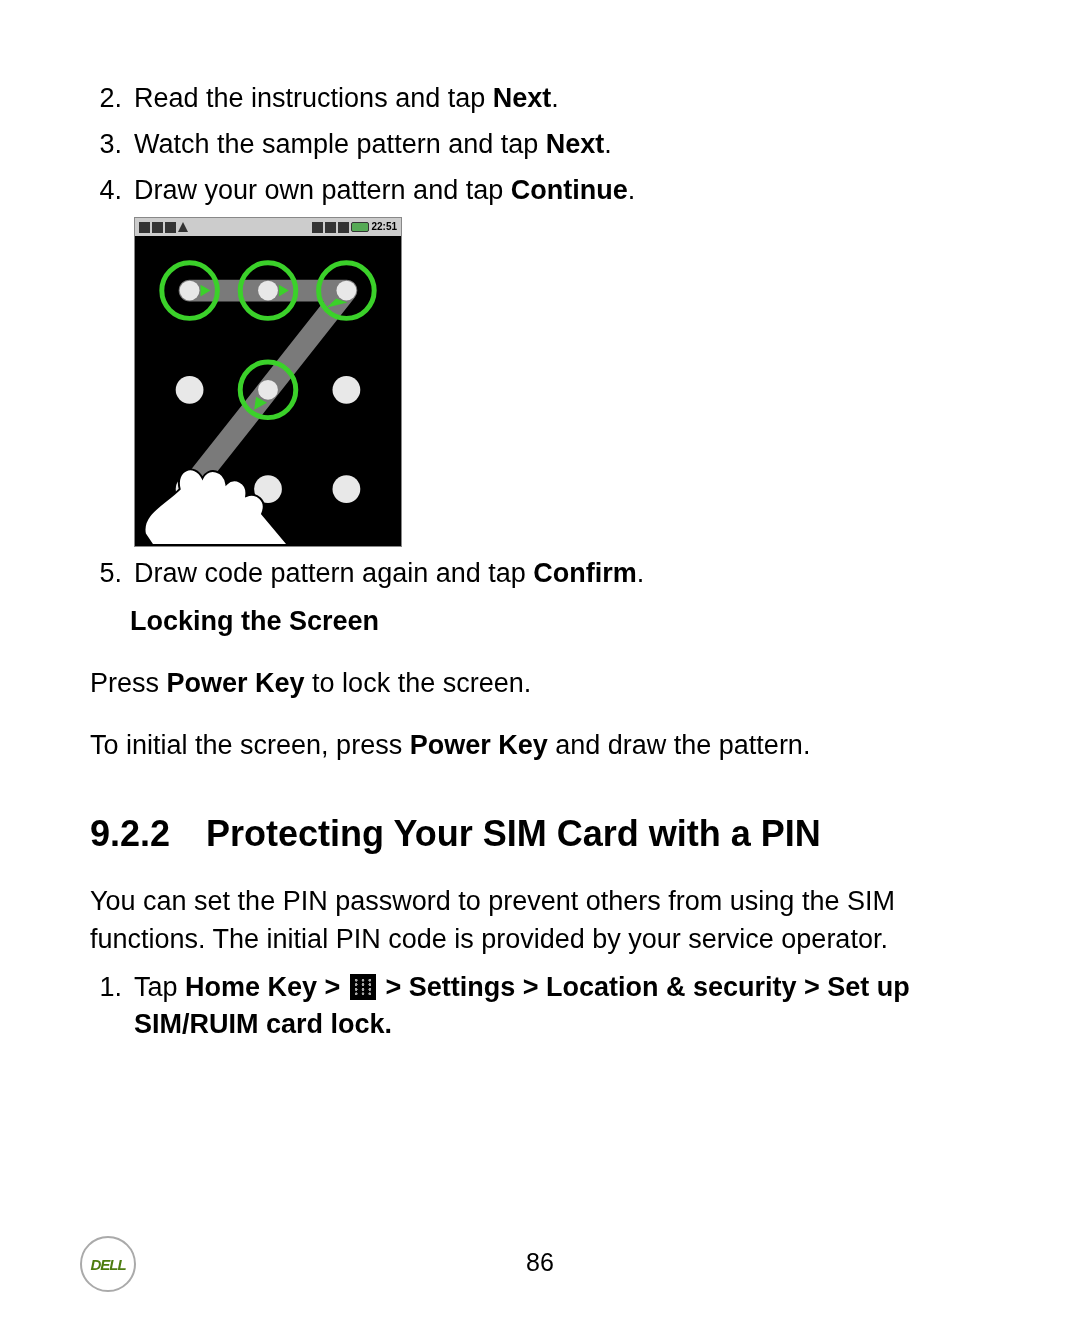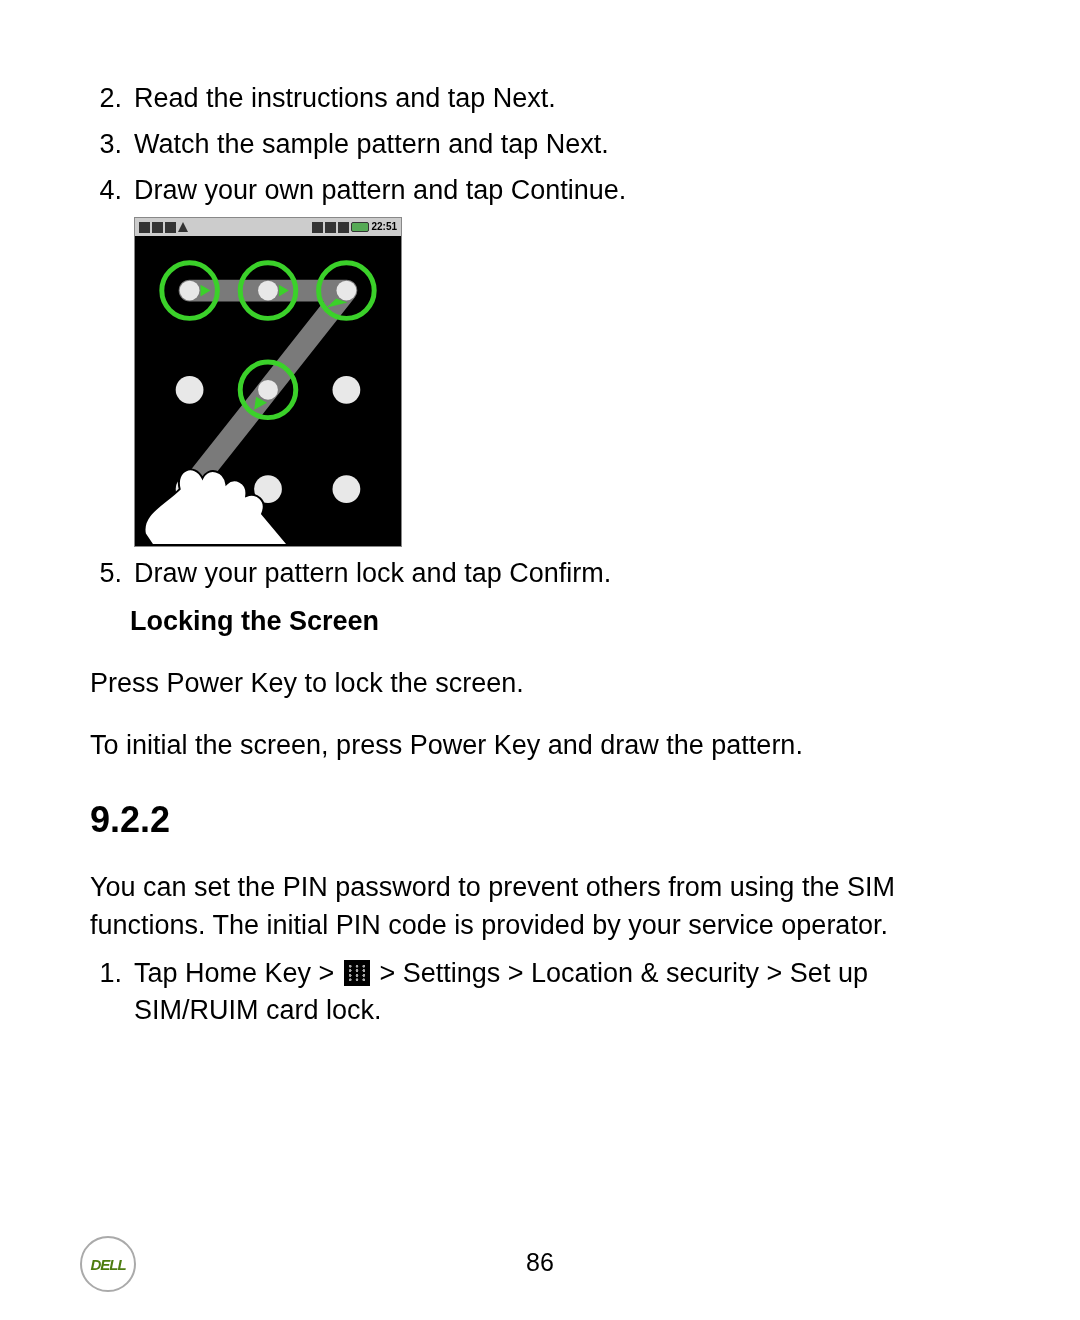--- a/index.html
+++ b/index.html
@@ -20,21 +20,21 @@
   }
   .ol-num {
     width: 44px;
     flex-shrink: 0;
     text-align: right;
     padding-right: 12px;
   }
   .ol-body {
     flex: 1;
   }
-  .bold { font-weight: 400; }
+  .bold { font-weight: 700; }
 
   
   .phone {
     width: 268px;
     margin: 8px 0 8px 44px;
     border: 1px solid #888;
     background: #000;
     font-size: 11px;
   }
   .phone .status {
@@ -96,21 +96,21 @@
   .subhead {
     font-weight: 700;
     margin-top: 10px;
     margin-bottom: 4px;
     margin-left: 40px;
   }
 
   h2.sec {
     font-size: 36px;
     font-weight: 700;
-    margin-top: 30px;
+    margin-top: 44px;
     margin-bottom: 10px;
     display:flex;
     gap: 36px;
   }
   .sec-num { }
   .sec-title { }
 
   .grid-icon {
     display:inline-block;
     width: 26px; height: 26px;
@@ -232,35 +232,36 @@
                C 122 258, 134 266, 128 280
                L 170 330 L 30 330 L 10 300
                C 6 280, 30 270, 45 255 Z" fill="#ffffff" stroke="#000" stroke-width="2"></path>
     </svg>
   </div>
 </div>
 
 <div class="ol-item">
   <div class="ol-num">5.</div>
   <div class="ol-body">
-    <span>Draw your pattern lock and tap </span><span class="bold">Confirm</span><span>.</span>
+    <span>Draw code pattern again and tap </span><span class="bold">Confirm</span><span>.</span>
   </div>
 </div>
 
 <div class="subhead">Locking the Screen</div>
 
 <div class="para">
   <span>Press </span><span class="bold">Power Key</span><span> to lock the screen.</span>
 </div>
 <div class="para">
   <span>To initial the screen, press </span><span class="bold">Power Key</span><span> and draw the pattern.</span>
 </div>
 
 <h2 class="sec">
   <span class="sec-num">9.2.2</span>
+  <span class="sec-title">Protecting Your SIM Card with a PIN</span>
 </h2>
 
 <div class="para">You can set the PIN password to prevent others from using the SIM functions. The initial PIN code is provided by your service operator.</div>
 
 <div class="ol-item" style="margin-top:10px">
   <div class="ol-num">1.</div>
   <div class="ol-body">
     <span>Tap </span><span class="bold">Home Key &gt; </span><span class="grid-icon"></span><span class="bold"> &gt; Settings &gt; Location &amp; security &gt; Set up SIM/RUIM card lock.</span>
   </div>
 </div>

